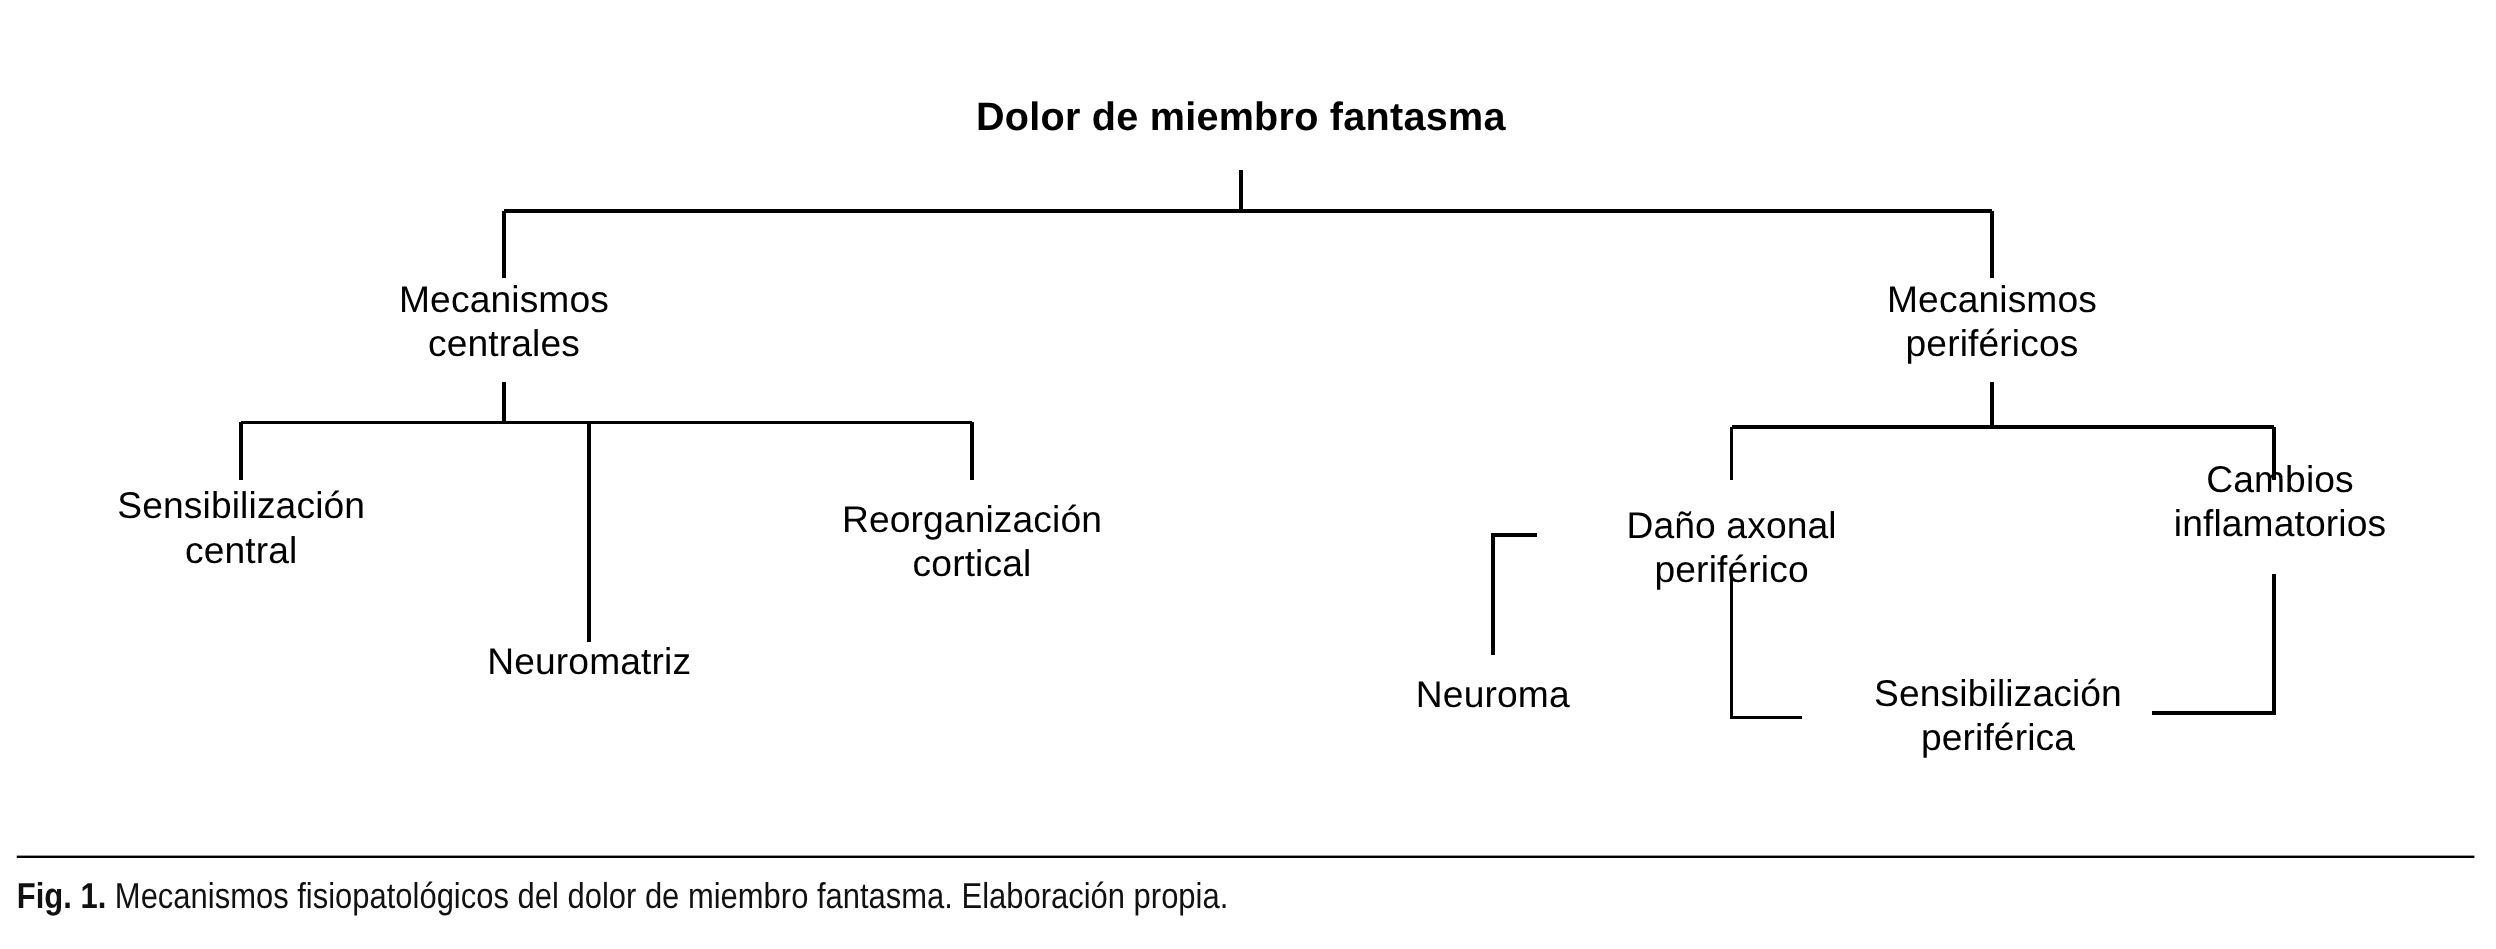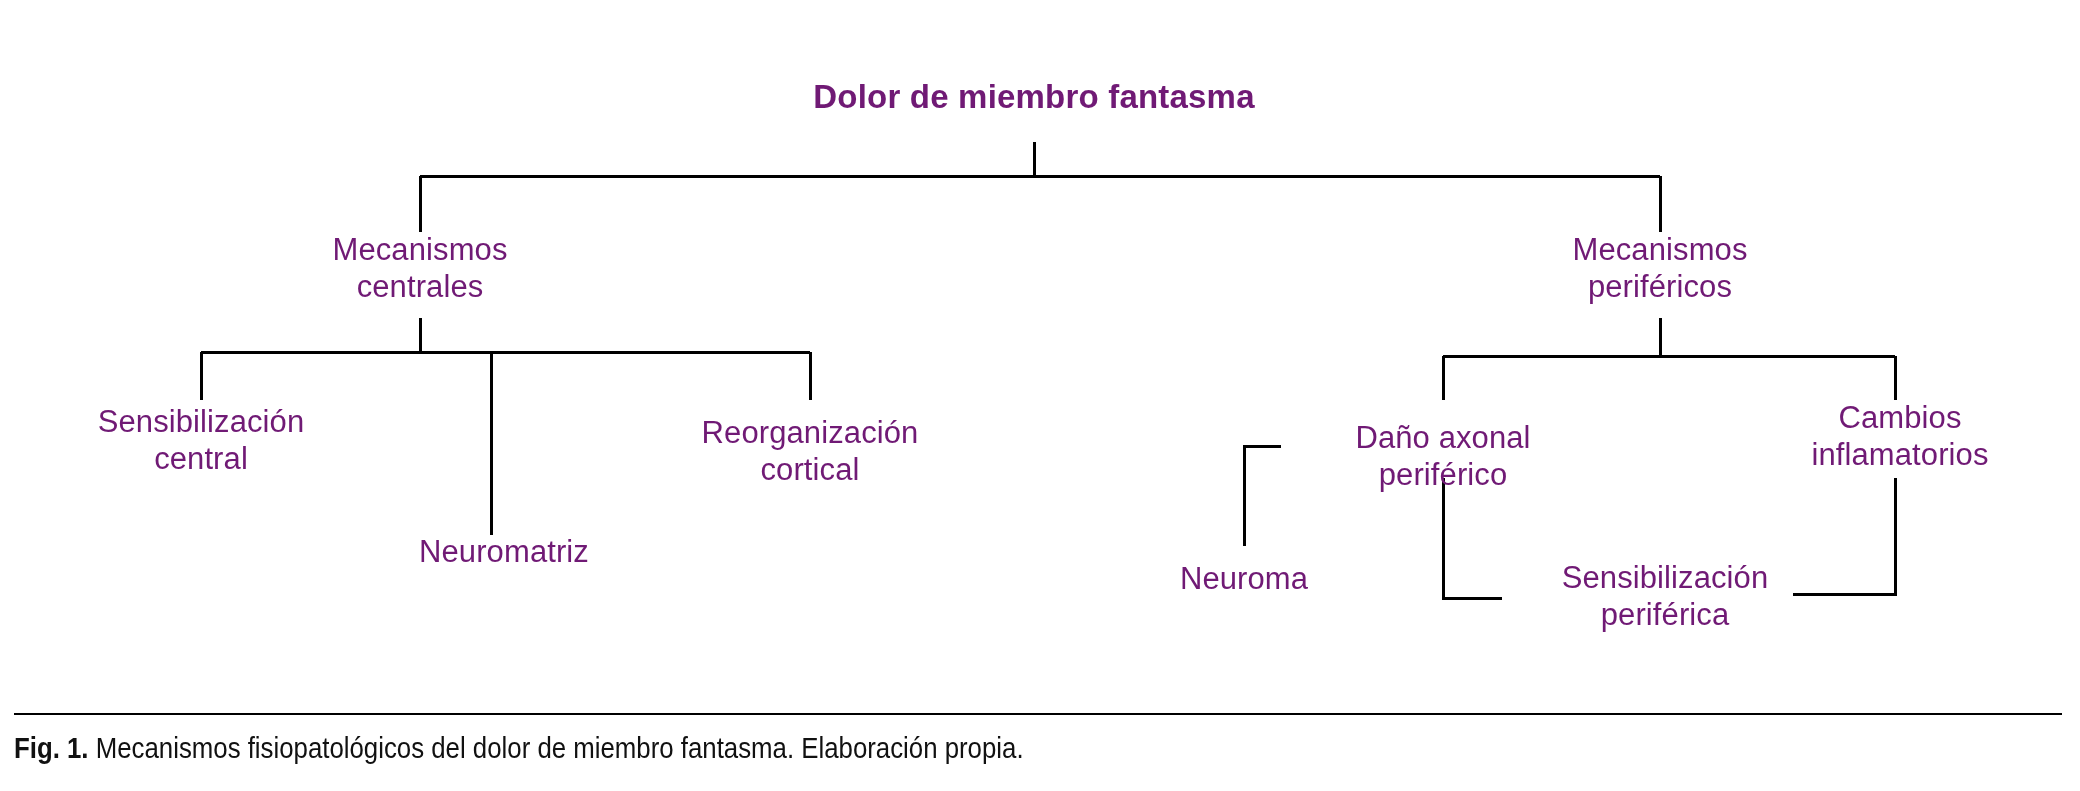--- a/index.html
+++ b/index.html
@@ -27,21 +27,21 @@
     width: 2080px;
     height: 791px;
     pointer-events: none;
   }
   .node {
     position: absolute;
     text-align: center;
     line-height: 1.18;
     white-space: pre-line;
     font-size: 31px;
-    color: #701a75;
+    color: #000000;
     letter-spacing: 0.1px;
   }
   .node.root {
     font-weight: bold;
     font-size: 33px;
     letter-spacing: 0.2px;
   }
   .caption-rule {
     position: absolute;
     left: 14px;
@@ -113,33 +113,33 @@
 
   <div class="node" style="left:220px; top:232px; width:400px;">Mecanismos
 centrales</div>
 
   <div class="node" style="left:1460px; top:232px; width:400px;">Mecanismos
 periféricos</div>
 
   <div class="node" style="left:31px; top:404px; width:340px;">Sensibilización
 central</div>
 
-  <div class="node" style="left:354px; top:534px; width:300px;">Neuromatriz</div>
+  <div class="node" style="left:341px; top:534px; width:300px;">Neuromatriz</div>
 
   <div class="node" style="left:640px; top:404px; width:340px;margin-top:11px;">Reorganización
 cortical</div>
 
   <div class="node" style="left:1283px; top:404px; width:320px;margin-top:16px;">Daño axonal
 periférico</div>
 
   <div class="node" style="left:1094px; top:545px; width:300px;margin-top:16px;">Neuroma</div>
 
   <div class="node" style="left:1495px; top:560px; width:340px;">Sensibilización
 periférica</div>
 
-  <div class="node" style="left:1730px; top:400px; width:340px;">Cambios
+  <div class="node" style="left:1730px; top:382px; width:340px;">Cambios
 inflamatorios</div>
 
   <div class="caption-rule"></div>
 
   <div class="caption"><span class="caption-label">Fig. 1.</span><span> Mecanismos fisiopatológicos del dolor de miembro fantasma. Elaboración propia.</span></div>
 
 </div>
 
 </body></html>

